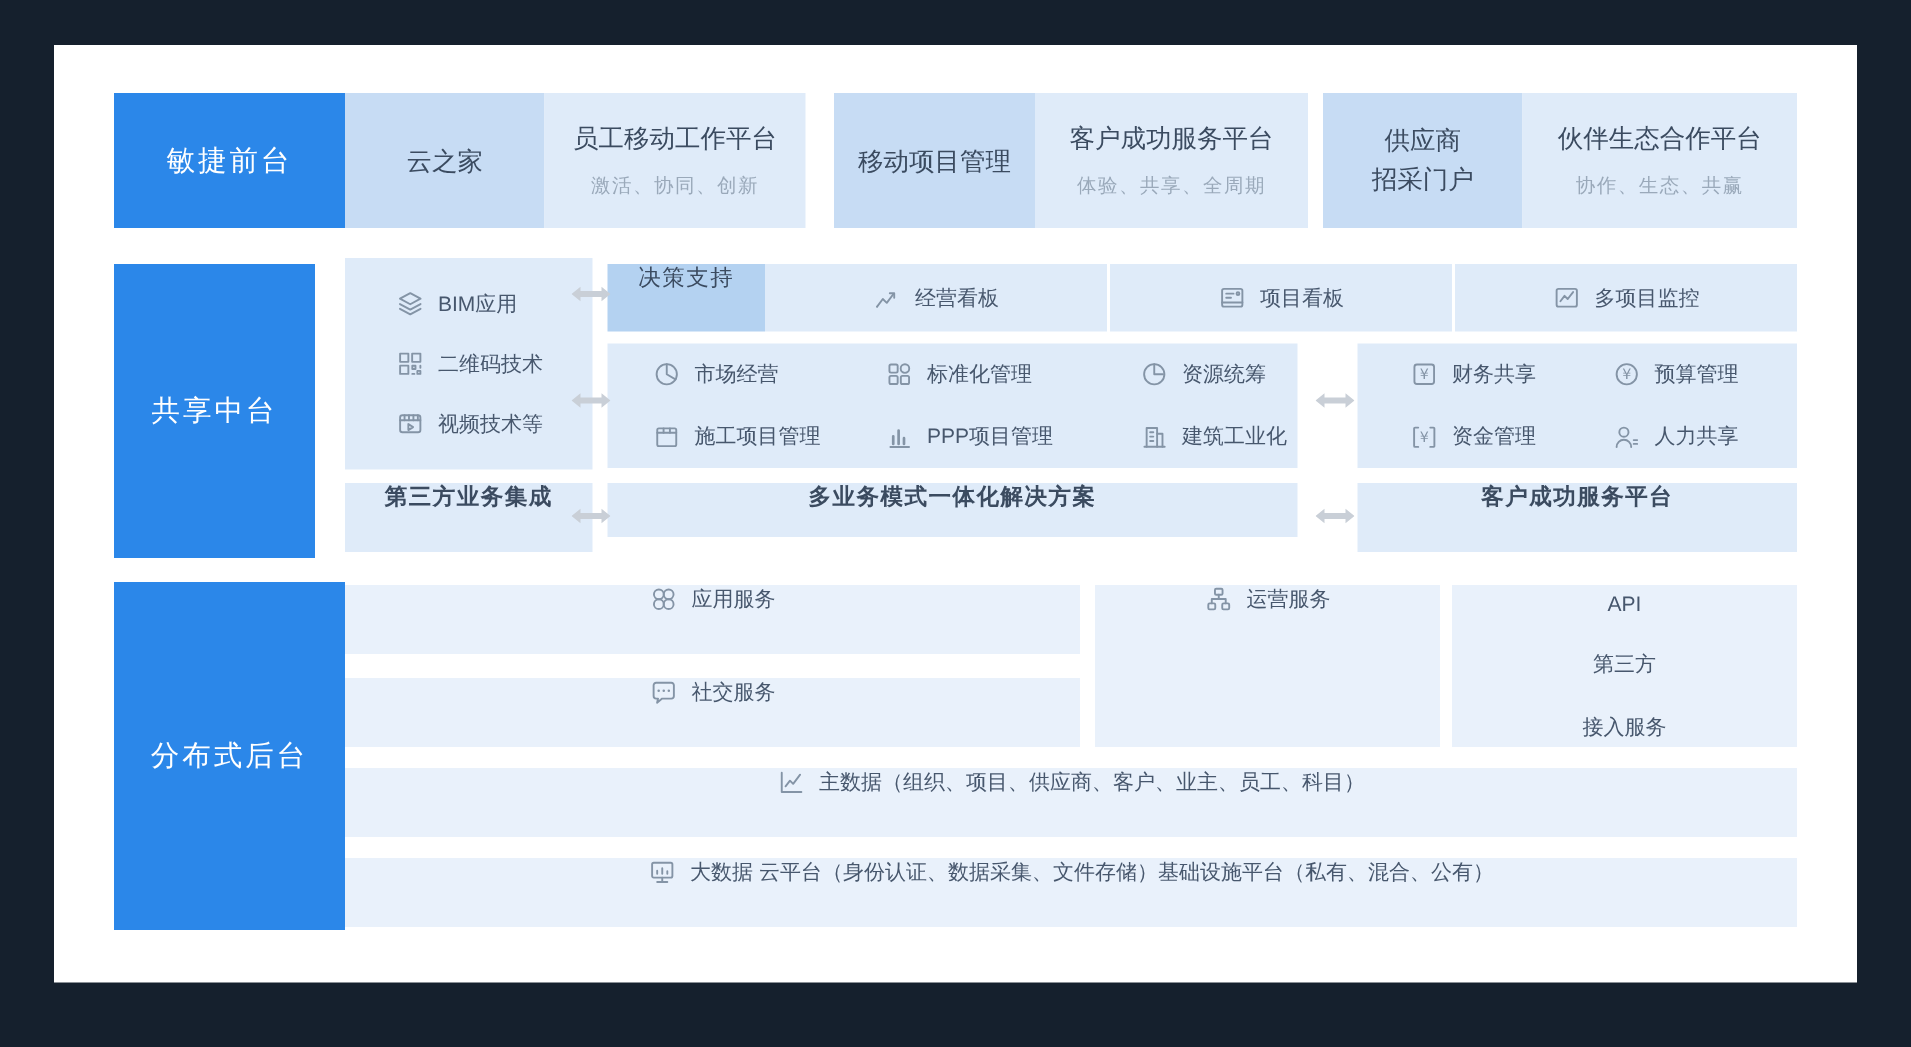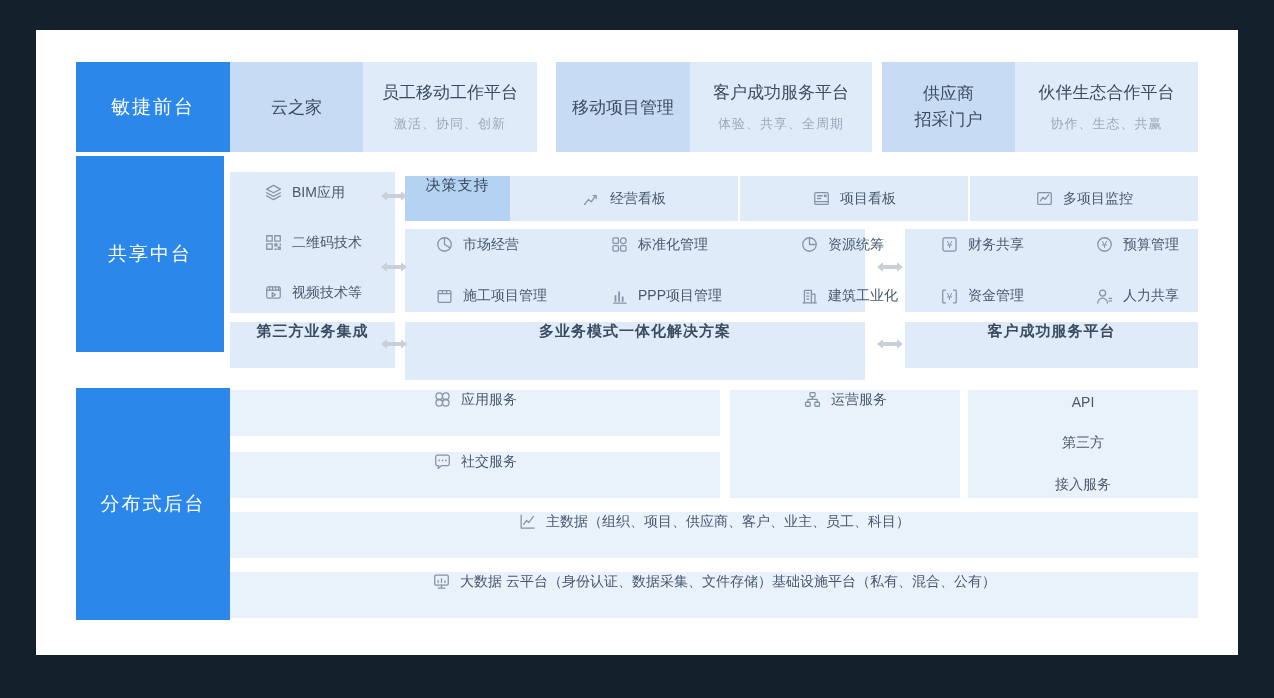--- a/index.html
+++ b/index.html
@@ -6,21 +6,21 @@
   body{
     width:1274px;height:698px;position:relative;overflow:hidden;
     background:#15202d;
     font-family:"Liberation Sans","DejaVu Sans",sans-serif;
   }
   .card{position:absolute;left:36px;top:30px;width:1202px;height:625px;background:#ffffff;}
   .abs{position:absolute;box-sizing:border-box;}
   .blue{background:#2b87e9;color:#ffffff;display:flex;align-items:center;justify-content:center;
         font-size:19px;letter-spacing:2px;}
   .medium{background:#c7dcf4;}
-  .light{background:#dfebf9;gap:20px;}
+  .light{background:#dfebf9;}
   .lighter{background:#e9f1fb;}
   .decision{background:#b4d2f1;}
   .cell{display:flex;flex-direction:column;align-items:center;justify-content:center;gap:11px;}
   .cell-title{font-size:17px;color:#3b4b60;}
   .cell-title2{font-size:17px;color:#3b4b60;line-height:1.55;text-align:center;}
   .cell-sub{font-size:13px;color:#9aa9ba;letter-spacing:1px;}
   .item{display:flex;align-items:center;gap:9px;font-size:14px;color:#47576d;white-space:nowrap;}
   .item svg{flex:0 0 auto;}
   .center{display:flex;align-items:flex-start;justify-content:center;}
   .soltext{font-size:15px;font-weight:600;color:#3b4b60;letter-spacing:1px;}
@@ -69,21 +69,21 @@
   <div class="abs medium cell" style="left:846px;top:32px;width:133px;height:90px;gap:0;">
     <span class="cell-title2">供应商</span>
     <span class="cell-title2">招采门户</span>
   </div>
 
   <div class="abs light cell" style="left:979px;top:32px;width:183px;height:90px;">
     <span class="cell-title">伙伴生态合作平台</span>
     <span class="cell-sub">协作、生态、共赢</span>
   </div>
 
-  <div class="abs blue" style="left:40px;top:126px;width:148px;height:196px;">
+  <div class="abs blue" style="left:40px;top:146px;width:134px;height:196px;">
     <span>共享中台</span>
   </div>
 
   <div class="abs light techpanel" style="left:194px;top:142px;width:165px;height:141px;">
     <div class="item">
       <svg class="ic" width="19" height="19" viewBox="0 0 18 18">
           <path d="M2.5 5.8 9 2.3l6.5 3.5L9 9.3 2.5 5.8Z"></path>
           <path d="M2.5 9.2 9 12.7l6.5-3.5"></path>
           <path d="M2.5 12.2 9 15.7l6.5-3.5"></path>
         </svg>
@@ -221,21 +221,21 @@
           <path d="M2.6 15.2a4.6 4.6 0 0 1 9.2 0"></path>
           <path d="M13.4 10.8h2.2M13.4 13.2h2.2"></path>
         </svg>
       <span>人力共享</span>
     </div>
   </div>
 
   <div class="abs light center" style="left:194px;top:292px;width:165px;height:46px;">
     <span class="soltext">第三方业务集成</span>
   </div>
-  <div class="abs light center" style="left:369px;top:292px;width:460px;height:58px;">
+  <div class="abs light center" style="left:369px;top:292px;width:460px;height:36px;">
     <span class="soltext">多业务模式一体化解决方案</span>
   </div>
   <div class="abs light center" style="left:869px;top:292px;width:293px;height:46px;">
     <span class="soltext">客户成功服务平台</span>
   </div>
 
   <svg class="abs arrow" style="left:345px;top:160px;" width="26" height="12" viewBox="0 0 26 12">
       <path d="M0 6 6 1.2V4h14V1.2L26 6l-6 4.8V8H6v2.8Z"></path>
     </svg>
   <svg class="abs arrow" style="left:345px;top:231px;" width="26" height="12" viewBox="0 0 26 12">

